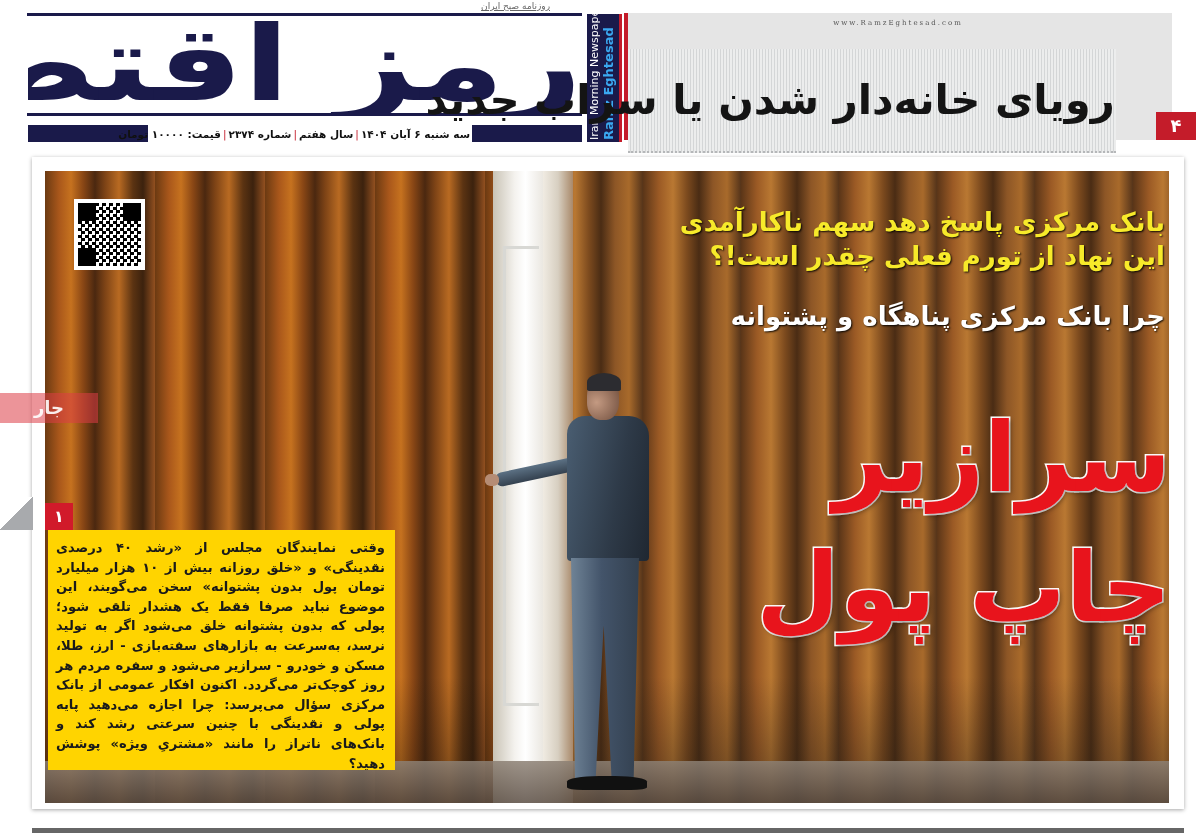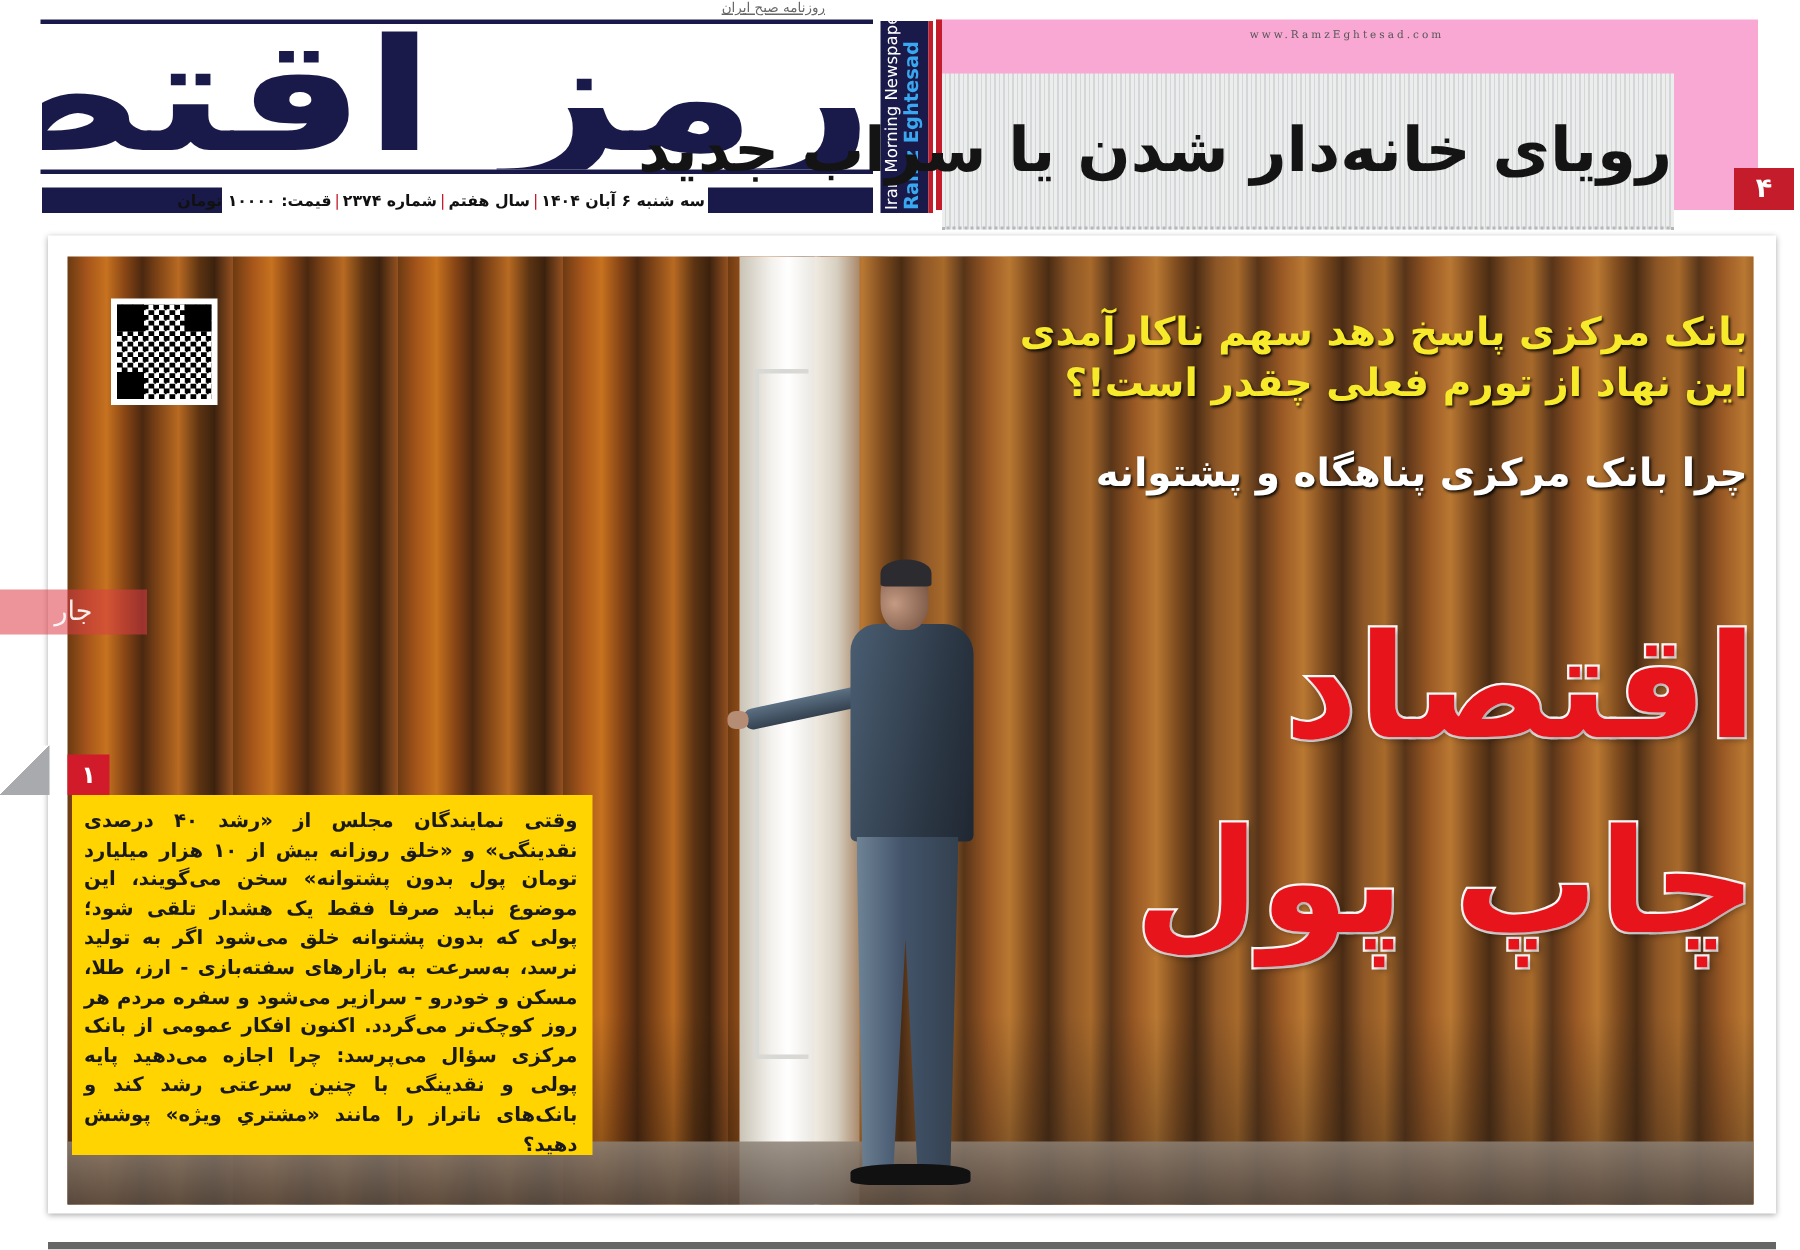--- a/index.html
+++ b/index.html
@@ -16,21 +16,21 @@
   .vert-brand .v1 { position: absolute; left: 1px; bottom: 2px; transform: rotate(-90deg); transform-origin: left bottom; translate: 14px 0; white-space: nowrap; font-size: 11px; color: #ffffff; line-height: 14px; width: 126px; }
   .vert-brand .v2 { position: absolute; left: 16px; bottom: 2px; transform: rotate(-90deg); transform-origin: left bottom; translate: 14px 0; white-space: nowrap; font-size: 13px; font-weight: bold; color: #3aa8f0; line-height: 16px; width: 126px; }
   .vert-brand .red-edge { position: absolute; right: -3px; top: 0; width: 3px; height: 100%; background: #c41c2a; }
 
   .info-bar-left { position: absolute; left: 28px; top: 125px; width: 120px; height: 17px; background: #1a1a4a; }
   .info-bar-right { position: absolute; left: 472px; top: 125px; width: 110px; height: 17px; background: #1a1a4a; }
   .info-line { position: absolute; left: 150px; top: 124px; width: 320px; height: 20px; direction: rtl; text-align: center; font-size: 10.5px; font-weight: bold; color: #111; line-height: 20px; white-space: nowrap; }
   .info-line .sep { color: #c41c2a; padding: 0 2px; font-weight: normal; }
 
   
-  .headline-panel { position: absolute; left: 624px; top: 13px; width: 548px; height: 127px; background: #f9a8d4; }
+  .headline-panel { position: absolute; left: 624px; top: 13px; width: 548px; height: 127px; background: #e5e5e5; }
   .headline-panel .red-left { position: absolute; left: 0; top: 0; width: 4px; height: 127px; background: #c41c2a; }
   .url-text { position: absolute; left: 0; top: 6px; width: 100%; text-align: center; font-size: 7px; color: #555; letter-spacing: 2px; font-family: "DejaVu Serif", serif; }
   .stripes { position: absolute; left: 4px; top: 36px; width: 488px; height: 104px; background: repeating-linear-gradient(90deg, #eceded 0px, #eceded 2px, #d4d6d7 2px, #d4d6d7 3px); border-bottom: 2px dotted #b5b7b9; }
   .headline-main { position: absolute; left: 4px; top: 52px; width: 482px; height: 70px; direction: rtl; text-align: center; font-size: 41px; font-weight: bold; color: #141414; line-height: 70px; white-space: nowrap; letter-spacing: -1px; transform: scaleX(1.02); }
   .page-badge { position: absolute; left: 1156px; top: 112px; width: 40px; height: 28px; background: #c41c2a; color: #fff; font-weight: bold; font-size: 18px; text-align: center; line-height: 28px; }
 
   
   .card { position: absolute; left: 32px; top: 157px; width: 1152px; height: 652px; background: #ffffff; box-shadow: 0 1px 4px rgba(0,0,0,0.35); }
   .photo { position: absolute; left: 13px; top: 14px; width: 1124px; height: 632px; overflow: hidden;
     background:
@@ -71,21 +71,21 @@
   .qr-grid::before, .qr-grid::after { content: ""; position: absolute; }
 
   
   .sub1 { position: absolute; left: 640px; top: 34px; width: 480px; direction: rtl; text-align: right; font-size: 26px; font-weight: bold; color: #f7ea2a; line-height: 34px; white-space: nowrap; text-shadow: 1px 1px 2px rgba(0,0,0,0.9); }
   .sub2 { position: absolute; left: 640px; top: 128px; width: 480px; direction: rtl; font-size: 26px; font-weight: bold; color: #ffffff; line-height: 34px; white-space: nowrap; text-shadow: 1px 1px 2px rgba(0,0,0,0.9); }
   .big-title { position: absolute; left: 640px; top: 222px; width: 486px; direction: rtl; text-align: right; font-size: 96px; font-weight: bold; color: #e8141c; line-height: 130px; white-space: nowrap;
     -webkit-text-stroke: 3px #ffffff; paint-order: stroke fill;
     text-shadow: 0 0 0 #fff, 2px 2px 4px rgba(0,0,0,0.35); }
 
   
-  .watermark { position: absolute; left: 0; top: 393px; width: 98px; height: 30px; background: rgba(220,60,70,0.55); color: rgba(255,255,255,0.9); font-size: 18px; font-weight: normal; direction: rtl; text-align: center; line-height: 30px; }
+  .watermark { position: absolute; left: 0; top: 393px; width: 98px; height: 30px; background: rgba(220,60,70,0.55); color: rgba(255,255,255,0.9); font-size: 18px; font-weight: bold; direction: rtl; text-align: center; line-height: 30px; }
 
   
   .fold { position: absolute; left: 0; top: 497px; width: 33px; height: 33px; background: linear-gradient(135deg, #ffffff 50%, #a8aaad 50%); }
   .num-badge { position: absolute; left: 45px; top: 503px; width: 28px; height: 27px; background: #d11a2a; color: #fff; font-weight: bold; font-size: 16px; text-align: center; line-height: 27px; }
 
   
   .lead-box { position: absolute; left: 0; top: 530px; width: 347px; height: 240px; background: #ffd400; padding: 8px 10px 6px 8px; margin-left: 48px; }
   .lead-text { direction: rtl; text-align: justify; text-align-last: right; font-size: 13.1px; font-weight: bold; color: #1a1a1a; line-height: 19.6px; }
 
   
@@ -143,21 +143,21 @@
     </div>
 
     <div class="sub1">
       <div>بانک مرکزی پاسخ دهد سهم ناکارآمدی</div>
       <div>این نهاد از تورم فعلی چقدر است!؟</div>
     </div>
     <div class="sub2">
       <div>چرا بانک مرکزی پناهگاه و پشتوانه</div>
     </div>
     <div class="big-title">
-      <div>اقتصاد</div>
+      <div>سرازیر</div>
       <div>چاپ پول</div>
     </div>
   </div>
 </div>
 
 <div class="watermark">جار</div>
 
 <div class="fold"></div>
 <div class="num-badge">۱</div>
 <div class="lead-box">

